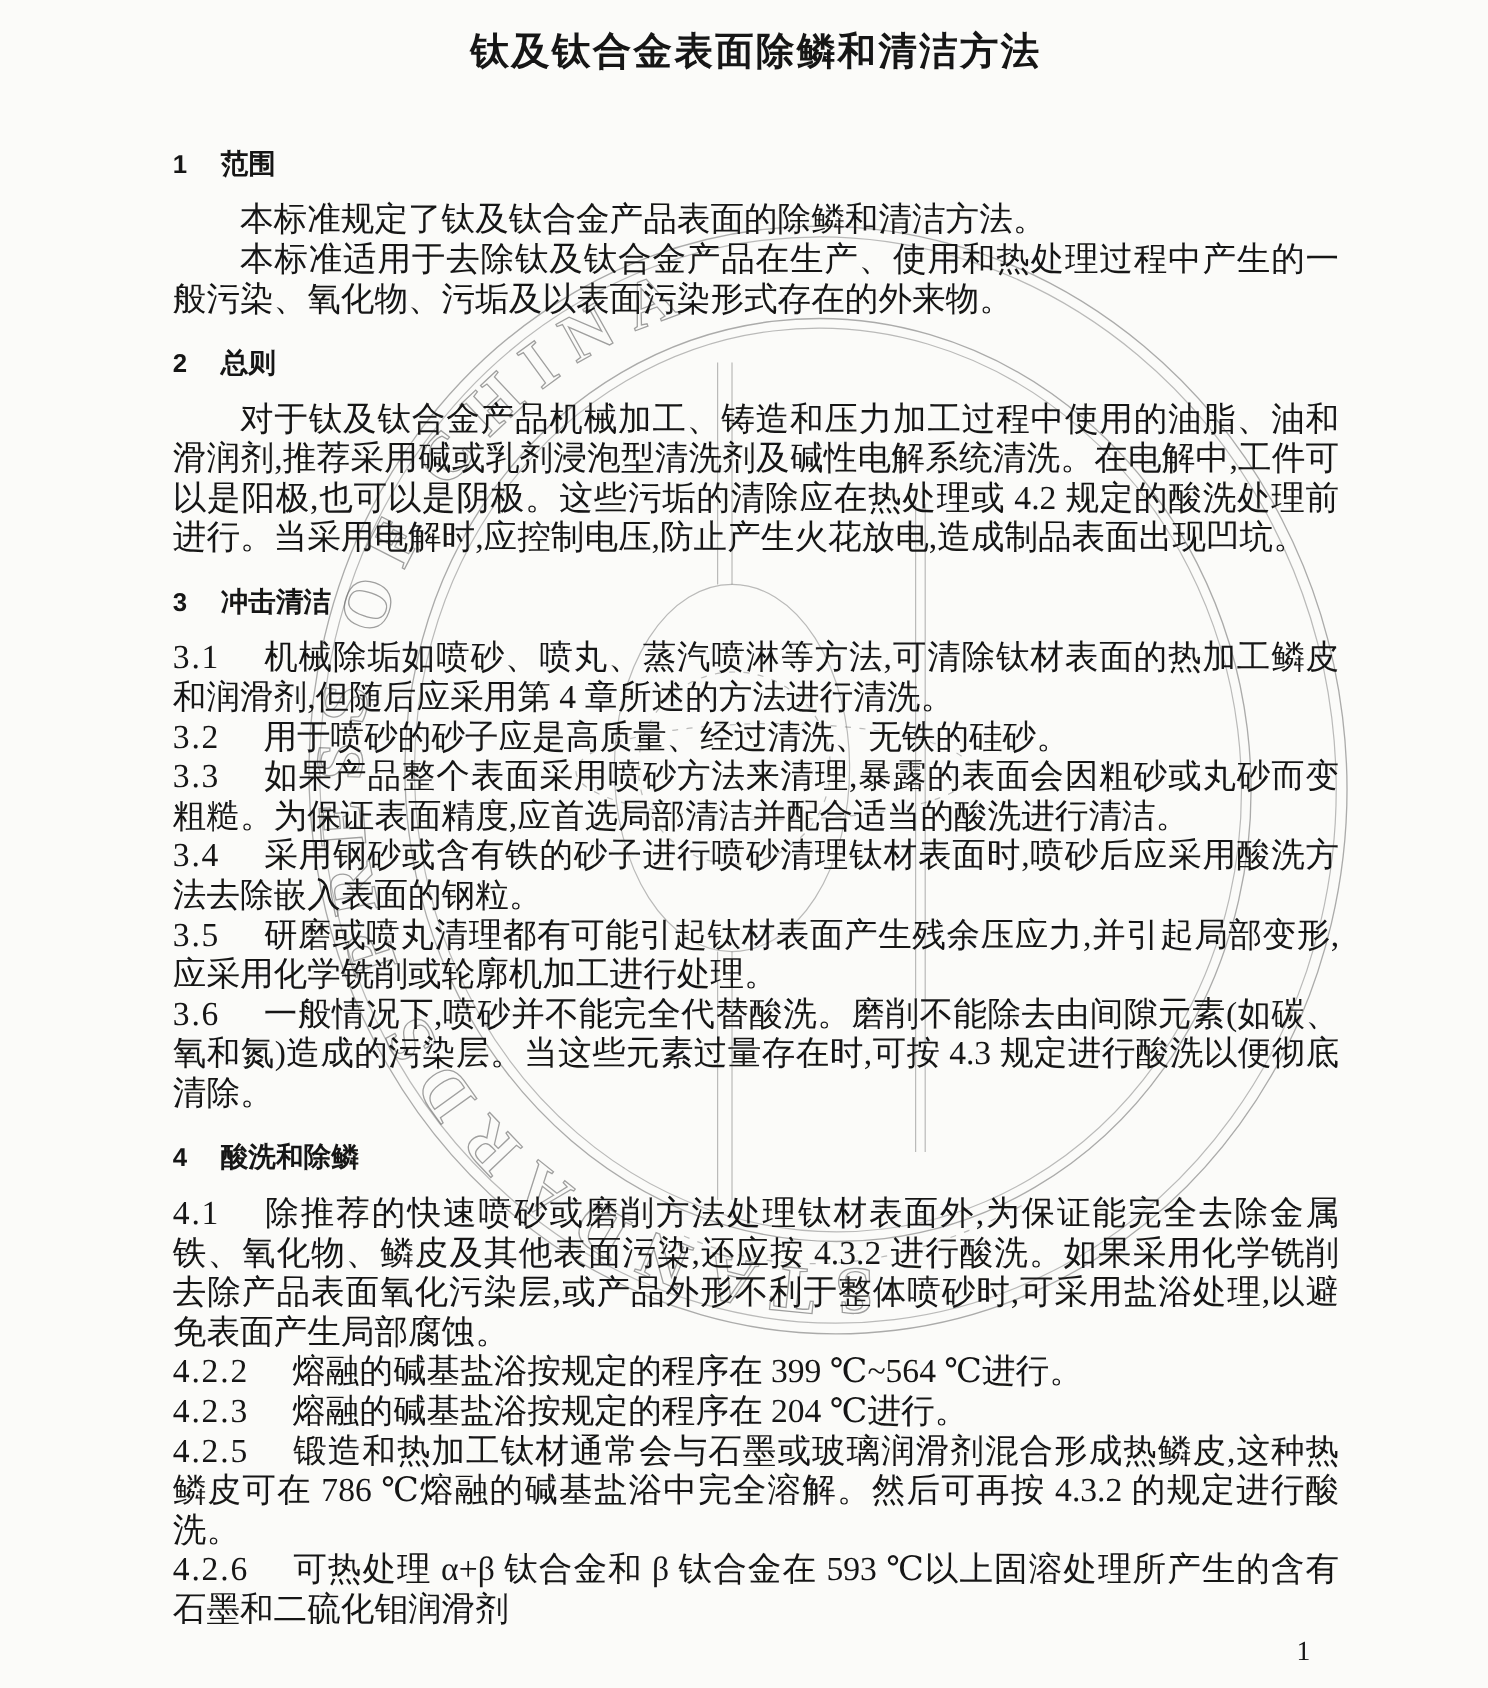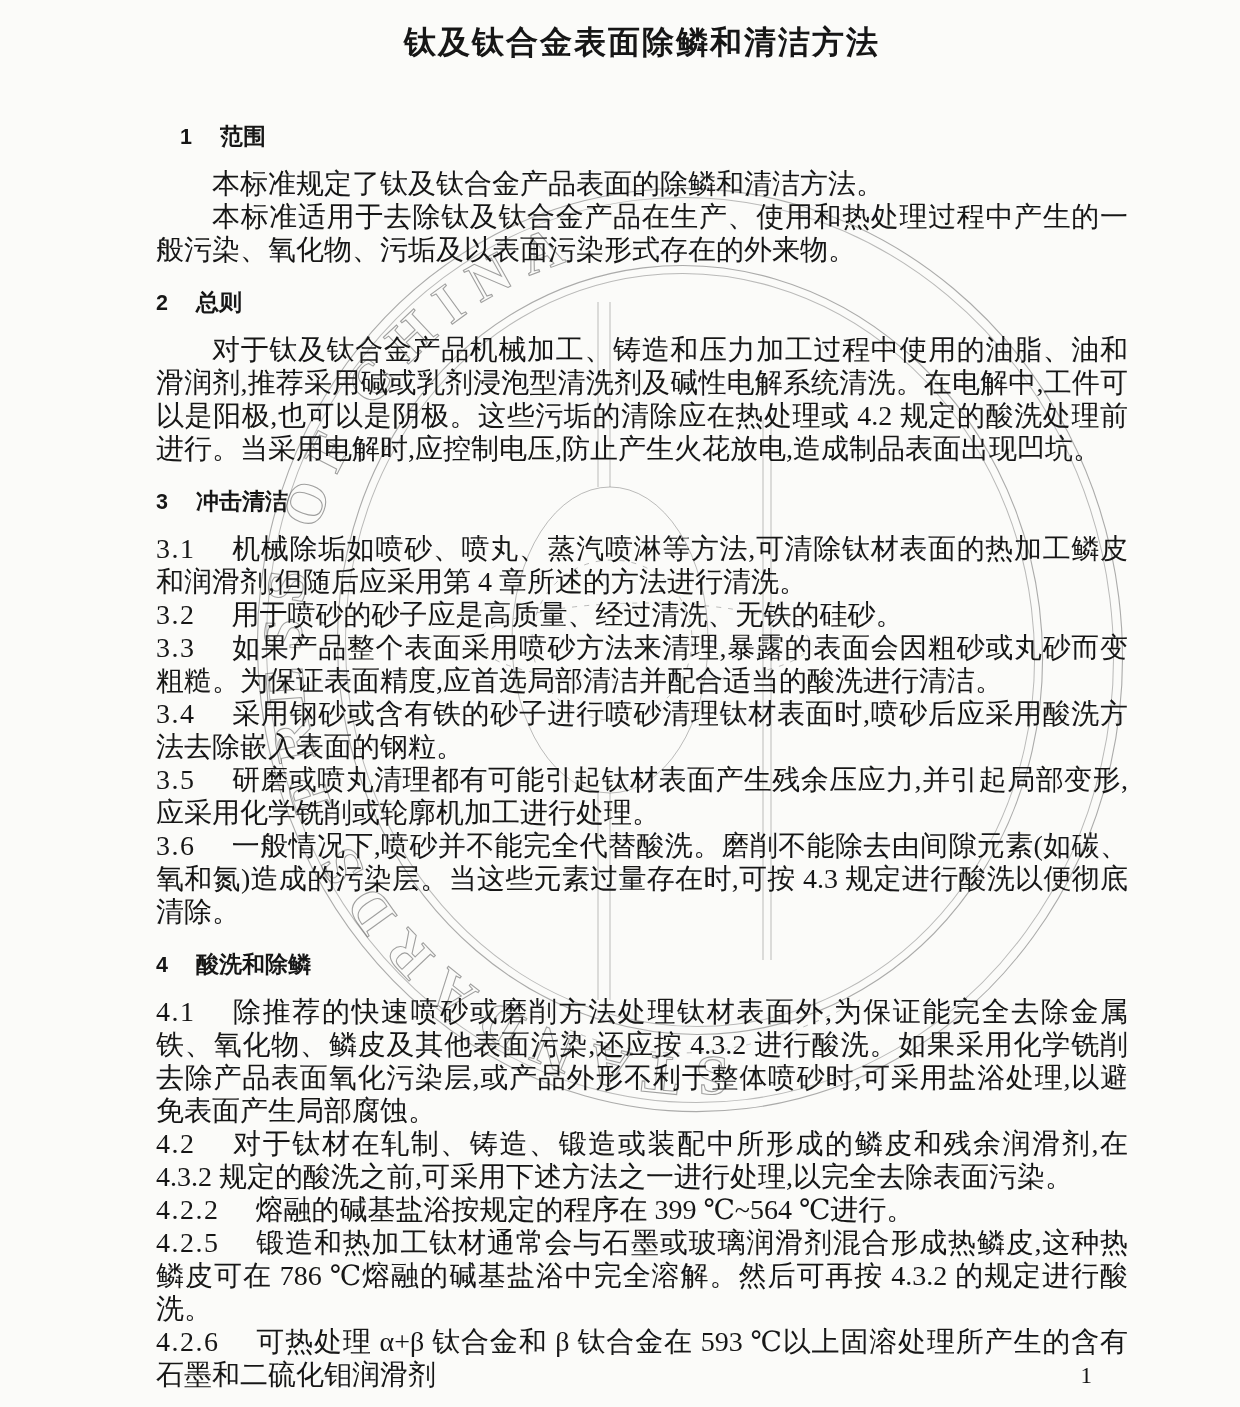--- a/index.html
+++ b/index.html
@@ -19,36 +19,36 @@
   .wm-line{fill:none;stroke:#5c5c5c;stroke-width:1.1;opacity:.5;}
   .wm-line2{fill:none;stroke:#6a6a6a;stroke-width:1;opacity:.45;}
   .wm-dash{fill:none;stroke:#6a6a6a;stroke-width:1;opacity:.45;stroke-dasharray:5 7;}
   .wm-text{
     font-family:"Liberation Serif","DejaVu Serif",serif;
     font-size:56px;letter-spacing:15px;font-weight:700;
     fill:none;stroke:#555;stroke-width:1.1;opacity:.55;
   }
   
   .content{
-    position:absolute;left:156px;top:0;width:972px;z-index:1;
+    position:absolute;left:144px;top:0;width:972px;z-index:1;
   }
   .doc-title{
     margin:18px 0 0 0;
     text-align:center;
     font-family:"Liberation Sans","DejaVu Sans",sans-serif;
     font-weight:700;
     font-size:32px;line-height:48px;letter-spacing:2px;
   }
   h2.sec{
     margin:20px 0 13px 0;
     font-family:"Liberation Sans","DejaVu Sans",sans-serif;
     font-weight:700;
     font-size:23px;line-height:33px;
   }
-  h2.sec.first{margin-top:54px;margin-left:24px;}
+  h2.sec.first{margin-top:54px;}
   h2.sec .num{margin-right:28px;font-size:21.5px;}
   .content p{
     margin:0;
     font-size:28px;line-height:33px;
     text-align:justify;
   }
   p.ind{text-indent:2em;}
   p.clause .cnum{margin-right:36px;letter-spacing:1.5px;white-space:nowrap;}
   .page-number{
     position:absolute;top:1362px;right:148px;z-index:1;
@@ -103,20 +103,20 @@
   <p class="clause"><span class="cnum">3.2</span><span>用于喷砂的砂子应是高质量、经过清洗、无铁的硅砂。</span></p>
   <p class="clause"><span class="cnum">3.3</span><span>如果产品整个表面采用喷砂方法来清理,暴露的表面会因粗砂或丸砂而变粗糙。为保证表面精度,应首选局部清洁并配合适当的酸洗进行清洁。</span></p>
   <p class="clause"><span class="cnum">3.4</span><span>采用钢砂或含有铁的砂子进行喷砂清理钛材表面时,喷砂后应采用酸洗方法去除嵌入表面的钢粒。</span></p>
   <p class="clause"><span class="cnum">3.5</span><span>研磨或喷丸清理都有可能引起钛材表面产生残余压应力,并引起局部变形,应采用化学铣削或轮廓机加工进行处理。</span></p>
   <p class="clause"><span class="cnum">3.6</span><span>一般情况下,喷砂并不能完全代替酸洗。磨削不能除去由间隙元素(如碳、氧和氮)造成的污染层。当这些元素过量存在时,可按 4.3 规定进行酸洗以便彻底清除。</span></p>
 
   <h2 class="sec">
     <span class="num">4</span><span>酸洗和除鳞</span>
   </h2>
   <p class="clause"><span class="cnum">4.1</span><span>除推荐的快速喷砂或磨削方法处理钛材表面外,为保证能完全去除金属铁、氧化物、鳞皮及其他表面污染,还应按 4.3.2 进行酸洗。如果采用化学铣削去除产品表面氧化污染层,或产品外形不利于整体喷砂时,可采用盐浴处理,以避免表面产生局部腐蚀。</span></p>
-  <p class="clause"><span class="cnum">4.2</span><span>对于钛材在轧制、铸造、锻造或装配中所形成的鳞皮和残余润滑剂,在 4.3.2 规定的酸洗之前,可采用下述方法之一进行处理,以完全去除表面污染。</span></p>
   <p class="clause"><span class="cnum">4.2.2</span><span>熔融的碱基盐浴按规定的程序在 399 ℃~564 ℃进行。</span></p>
+  <p class="clause"><span class="cnum">4.2.3</span><span>熔融的碱基盐浴按规定的程序在 204 ℃进行。</span></p>
   <p class="clause"><span class="cnum">4.2.5</span><span>锻造和热加工钛材通常会与石墨或玻璃润滑剂混合形成热鳞皮,这种热鳞皮可在 786 ℃熔融的碱基盐浴中完全溶解。然后可再按 4.3.2 的规定进行酸洗。</span></p>
   <p class="clause"><span class="cnum">4.2.6</span><span>可热处理 α+β 钛合金和 β 钛合金在 593 ℃以上固溶处理所产生的含有石墨和二硫化钼润滑剂</span></p>
 
 </div>
 
 <div class="page-number">1</div>
 
 </body></html>

